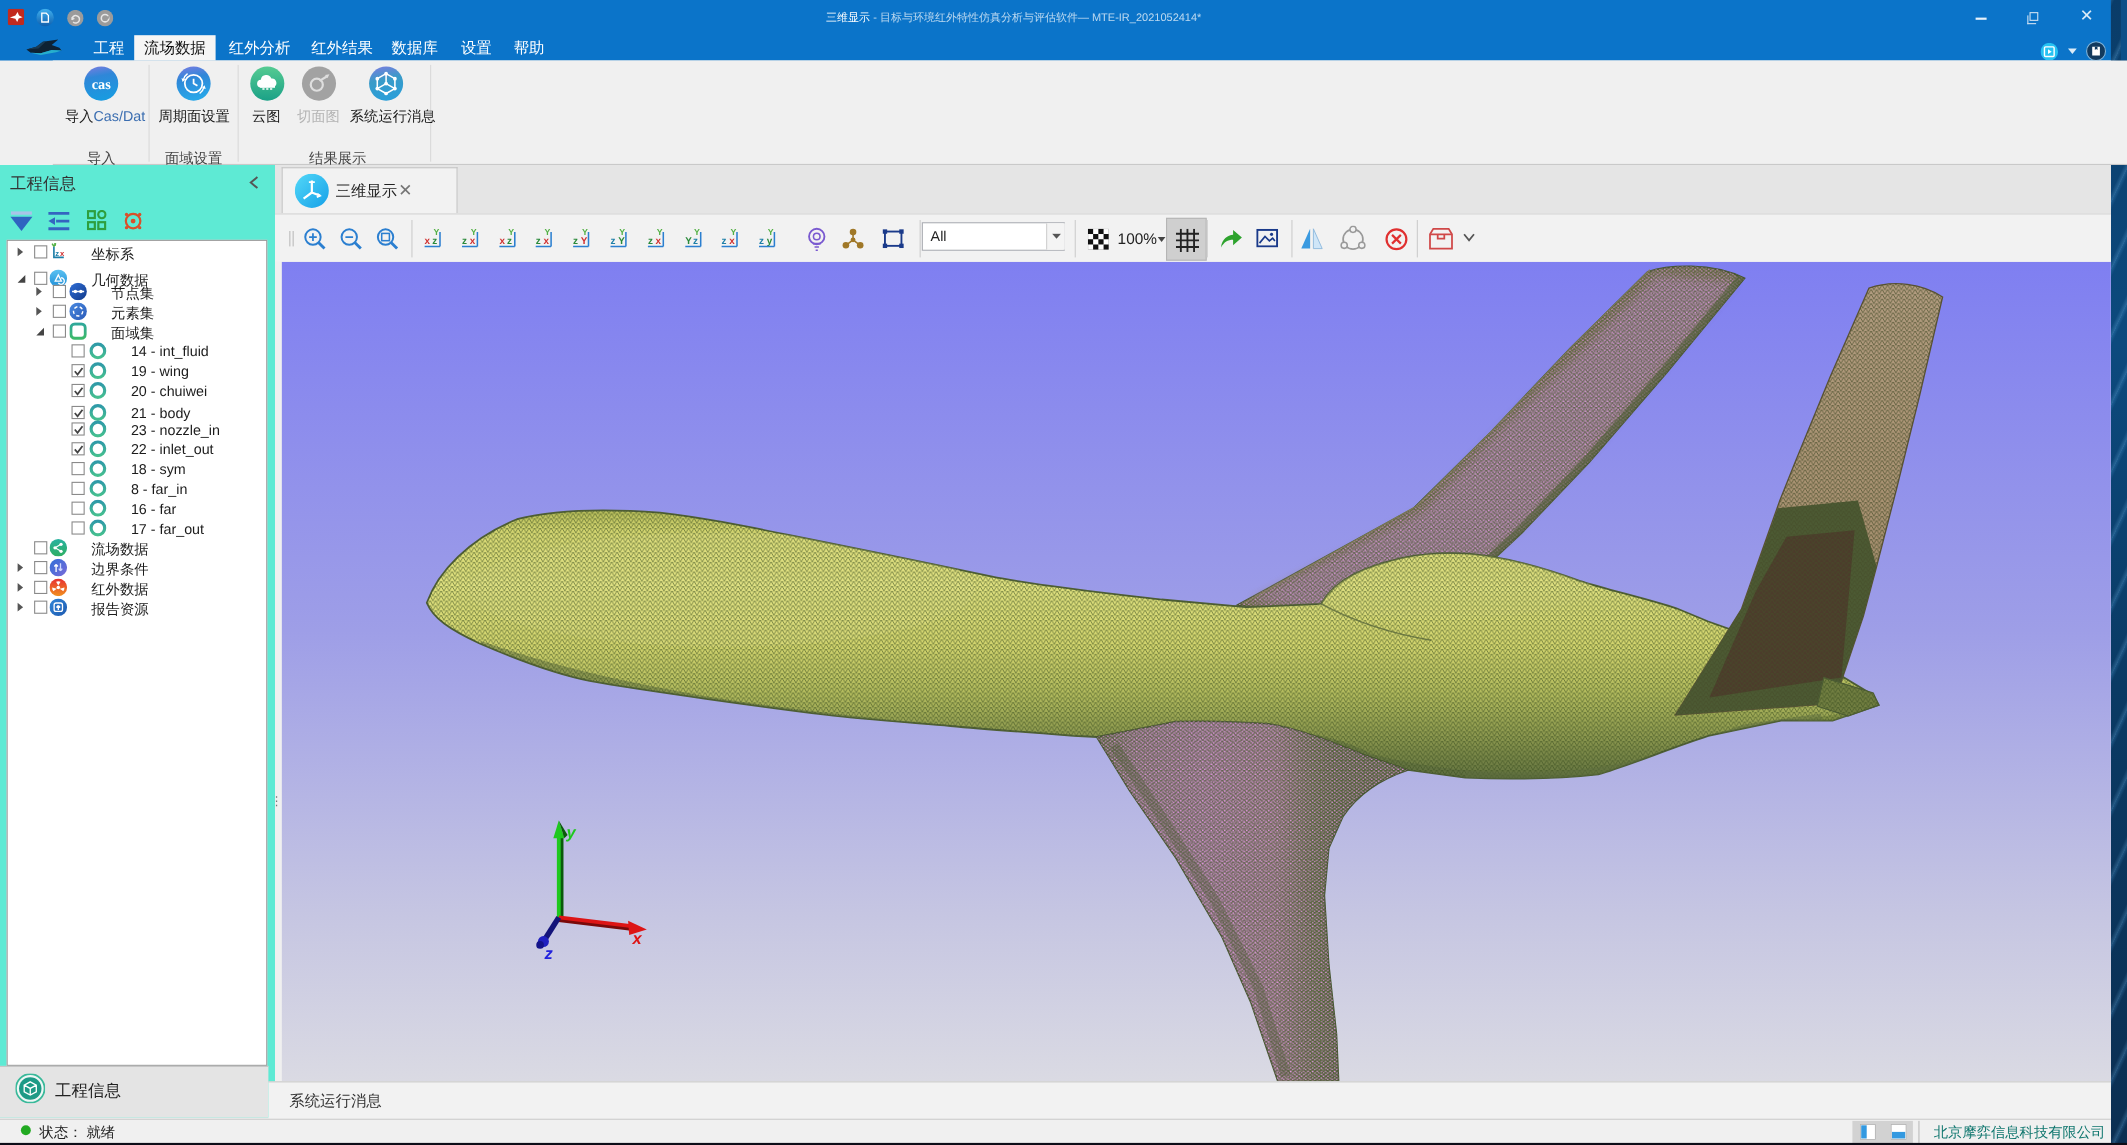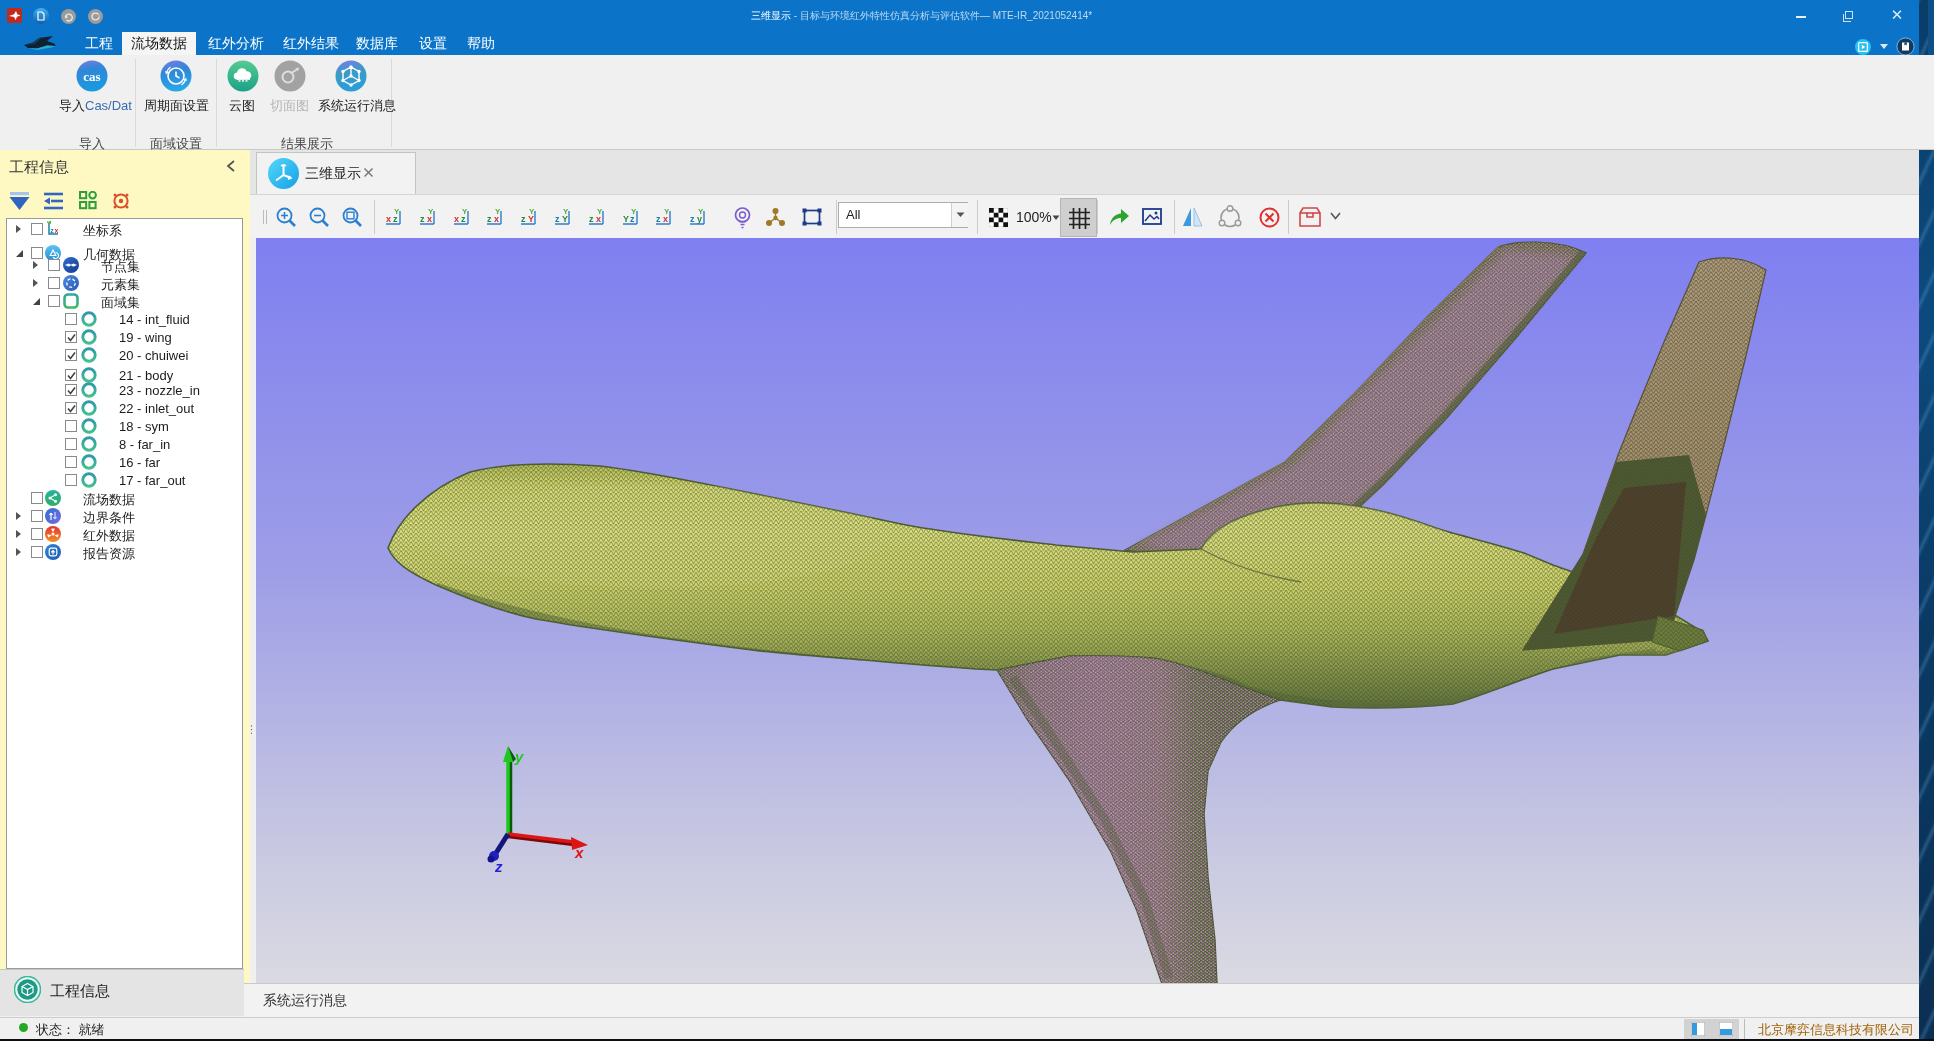--- a/index.html
+++ b/index.html
@@ -19,21 +19,21 @@
 #menurow { position:absolute; left:0; top:33px; width:1919px; height:22px; }
 .mtab { position:absolute; top:0; height:22px; font-size:14px; color:#fff; line-height:20px; }
 #seltab { position:absolute; left:122px; top:-1px; width:74px; height:23px; background:#f5f5f5; }
 #seltab span { display:block; text-align:center; font-size:14px; color:#111; line-height:22px; }
 
 #ribbon { position:absolute; left:0; top:55px; width:1919px; height:95px; background:#f0f0f0; border-bottom:1px solid #c9c9c9;margin-left:48px; }
 .rsep { position:absolute; top:4px; width:1px; height:88px; background:#d9d9d9; }
 .rlabel { position:absolute; top:42px; font-size:13px; color:#1a1a1a; white-space:nowrap; }
 .rgroup { position:absolute; top:80px; font-size:13px; color:#444; white-space:nowrap; }
 
-#leftpanel { position:absolute; left:0; top:150px; width:250px; height:866px; background:#fef9c3; }
+#leftpanel { position:absolute; left:0; top:150px; width:250px; height:866px; background:#5eead4; }
 #lp-title { position:absolute; left:9px; top:8px; font-size:15px; color:#333; }
 #treebox { position:absolute; left:6px; top:68px; width:237px; height:751px; background:#fff; border:1px solid #9a9a9a; overflow:hidden; }
 .trow { position:absolute; left:0; width:235px; height:18px; font-size:13px; color:#1c1c1c; }
 .trow .txt { position:absolute; top:2px; white-space:nowrap; }
 .cb { position:absolute; top:3px; width:12px; height:12px; border:1px solid #8a8a8a; background:#fff; }
 .exp { position:absolute; top:5px; width:0; height:0; }
 .exp.closed { border-left:5px solid #555; border-top:4px solid transparent; border-bottom:4px solid transparent; }
 .tico { position:absolute; top:1px; width:16px; height:16px; }
 #lp-footer { position:absolute; left:0; top:819px; width:244px; height:47px; background:#e4e4e4; border-top:1px solid #c6c6c6; }
 #splitdots { position:absolute; left:246px; top:577px; width:4px; height:16px; color:#777; font-size:11px; line-height:5px; }
@@ -867,15 +867,15 @@
   <div class="abs" style="left:1684px;top:1px;width:55px;height:21px;background:#d2d2d2"></div>
   <svg class="abs" style="left:1691px;top:4px" width="14" height="14">
       <rect width="14" height="14" fill="#fff" stroke="#999" stroke-width="1"></rect>
       <rect x="1" y="1" width="5" height="12" fill="#3399e0"></rect>
     </svg>
   <svg class="abs" style="left:1719px;top:4px" width="14" height="14">
       <rect width="14" height="14" fill="#fff" stroke="#999" stroke-width="1"></rect>
       <rect x="1" y="7" width="12" height="6" fill="#3399e0"></rect>
     </svg>
   <div class="abs" style="left:1744px;top:1px;width:1px;height:20px;background:#bbb"></div>
-  <div class="abs" style="left:1758px;top:3px;font-size:13px;color:#a16207">北京摩弈信息科技有限公司</div>
+  <div class="abs" style="left:1758px;top:3px;font-size:13px;color:#0f766e">北京摩弈信息科技有限公司</div>
 </div>
 <div id="bottomline"></div>
 
 </body></html>

